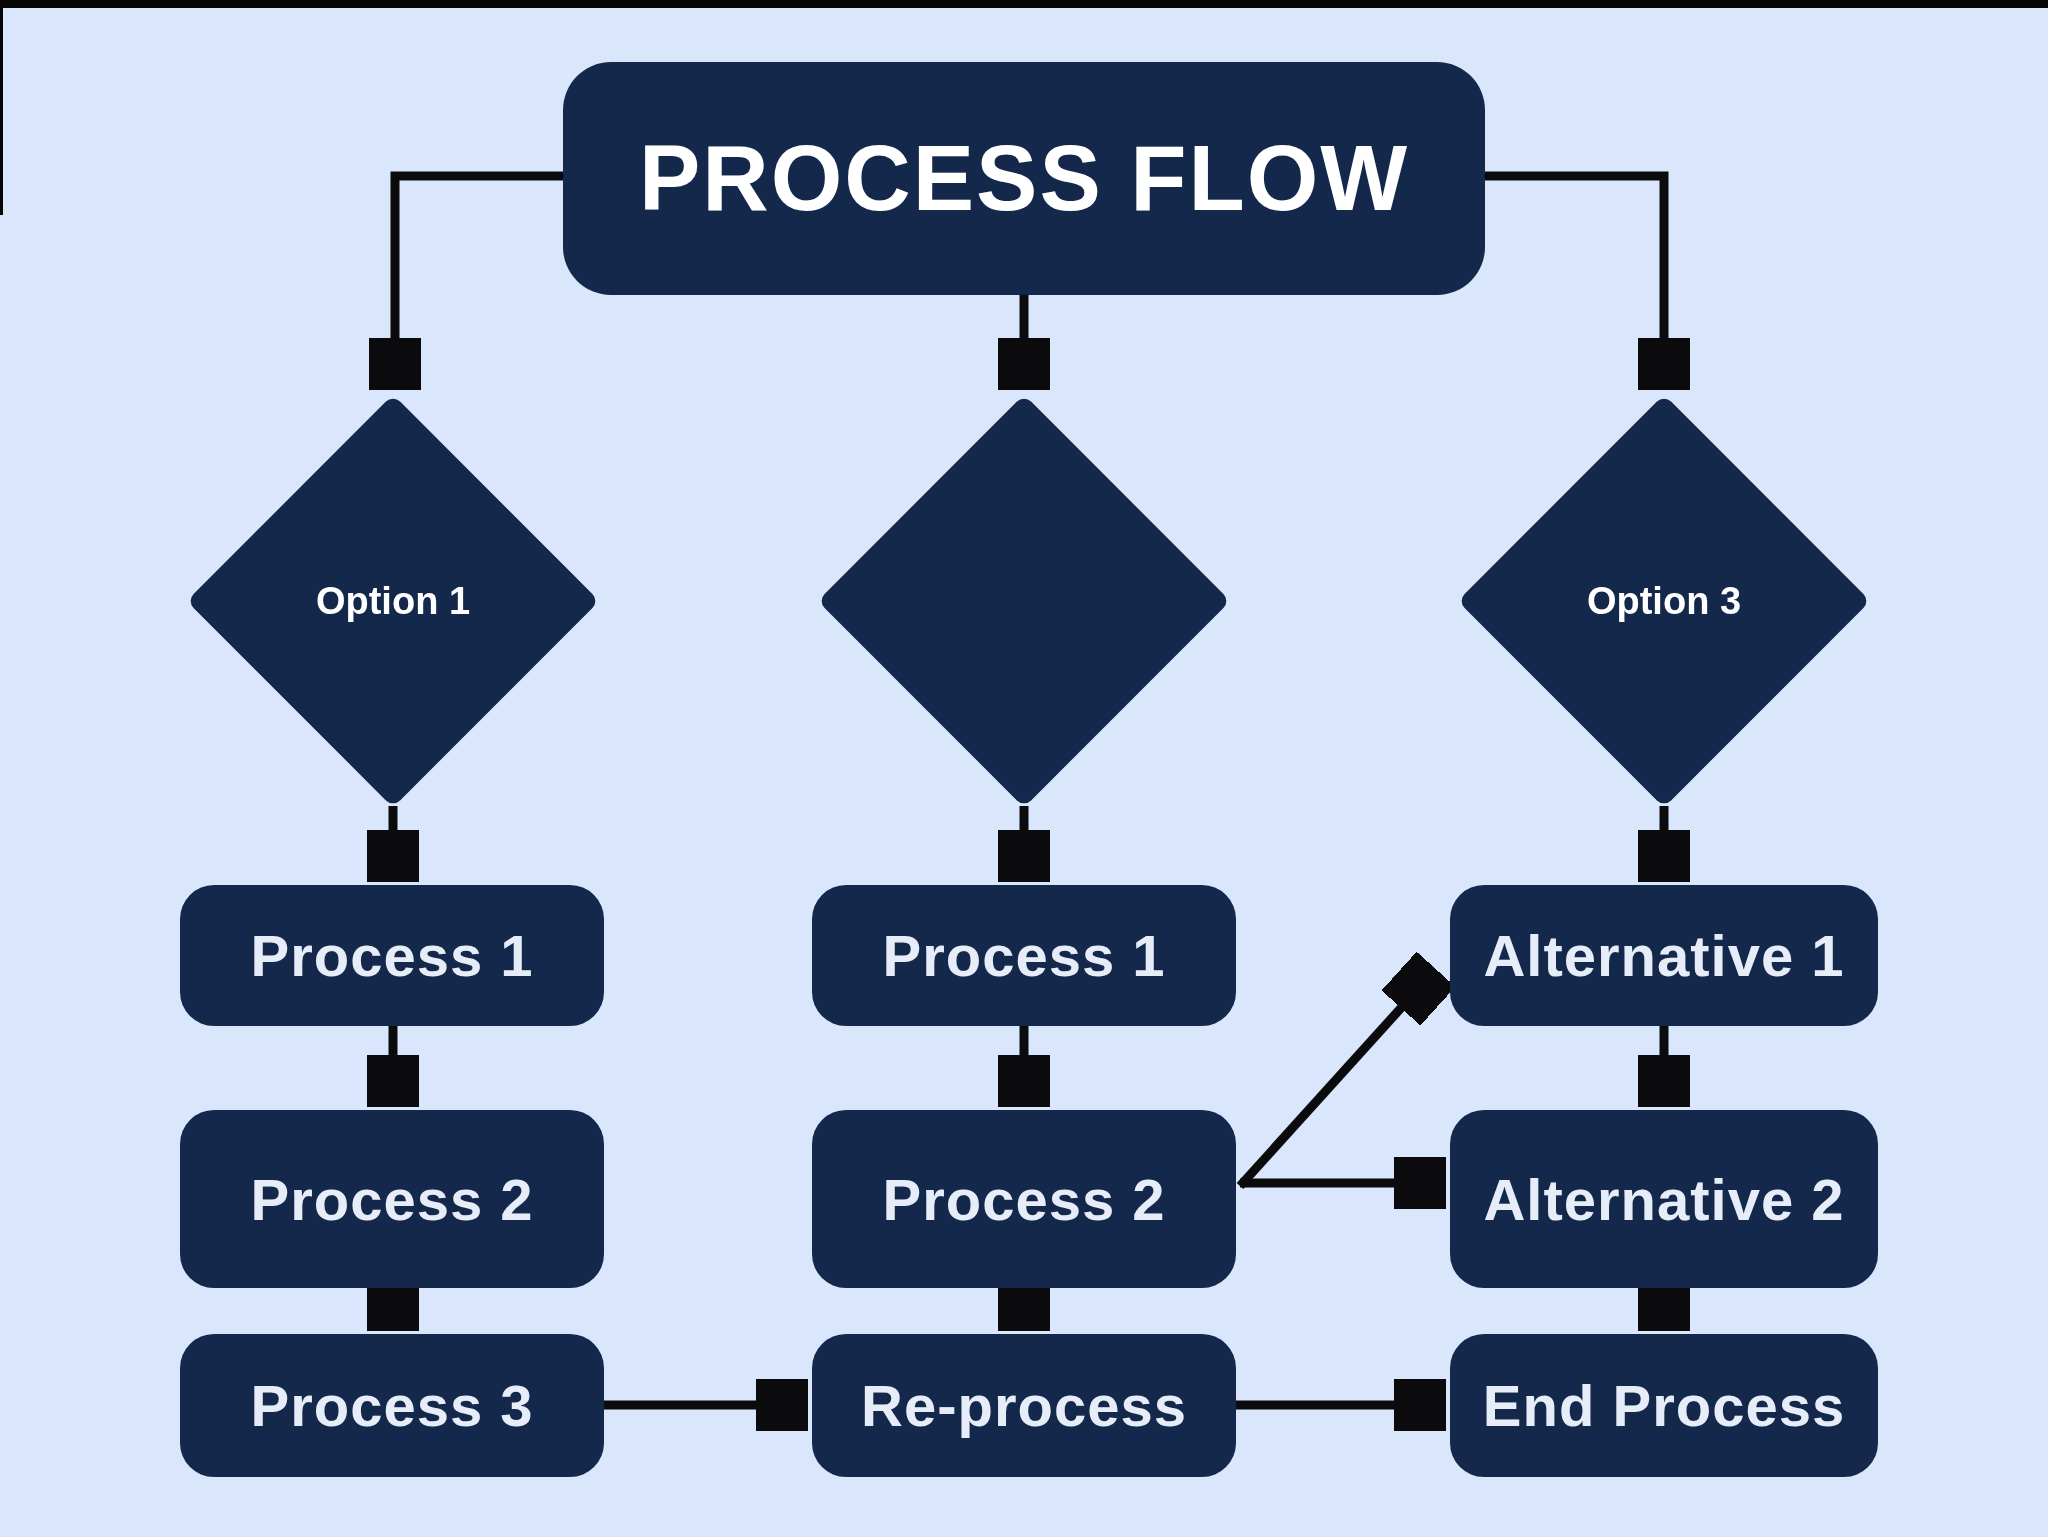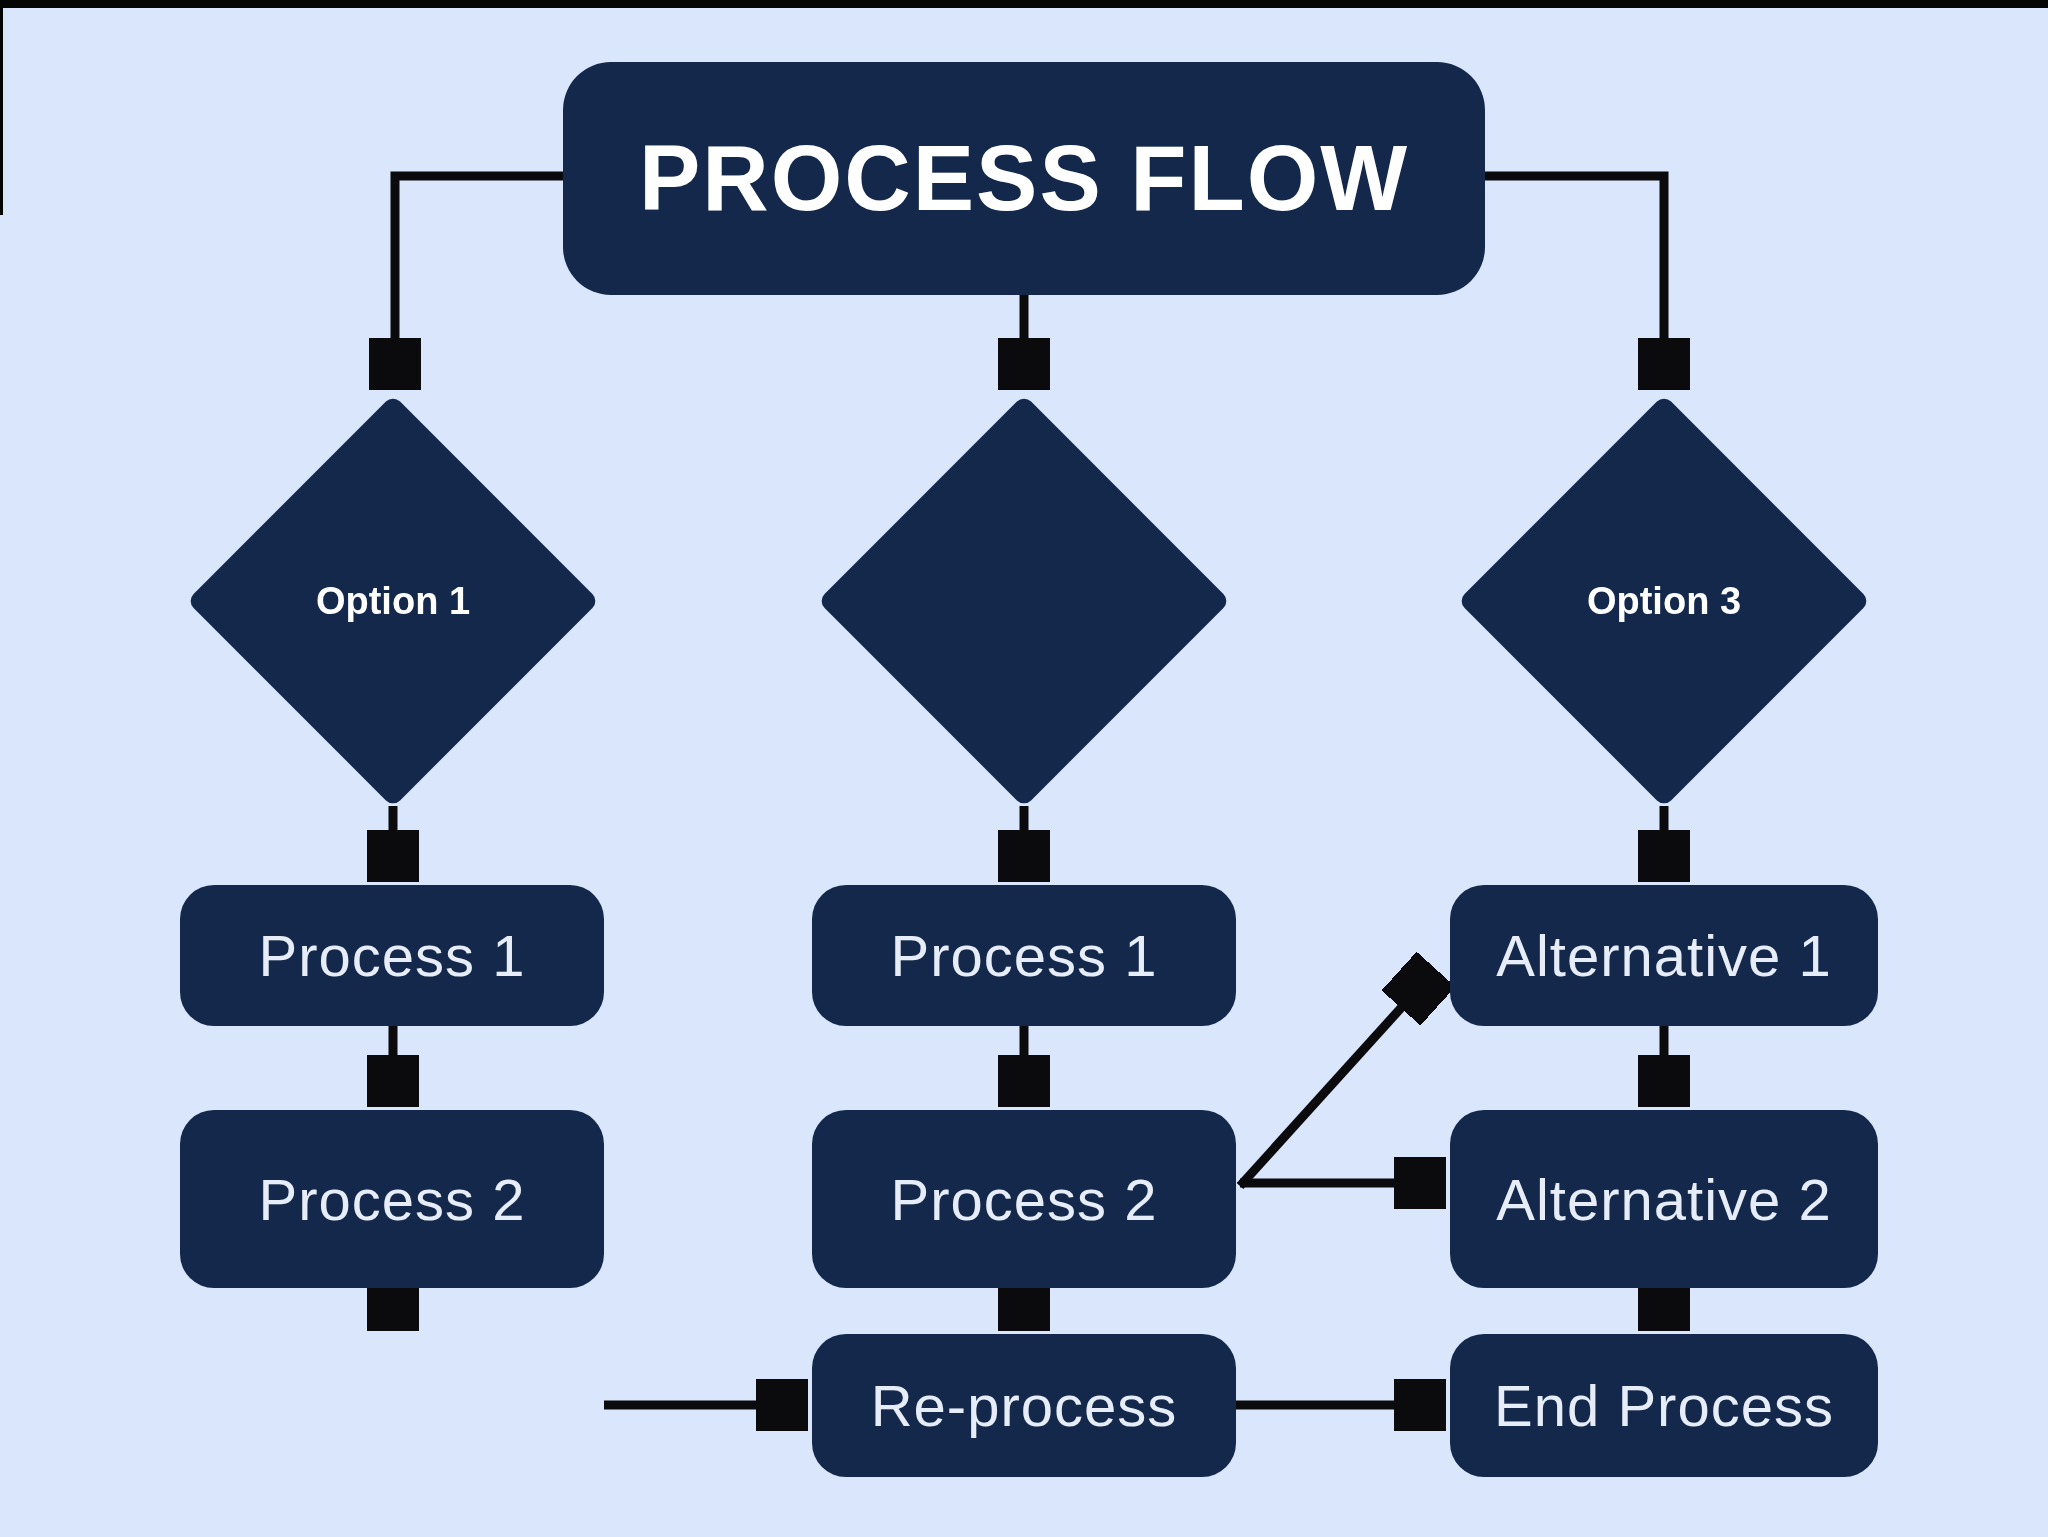--- a/index.html
+++ b/index.html
@@ -29,21 +29,21 @@
   .title-box {
     left: 563px; top: 62px; width: 922px; height: 233px; border-radius: 48px;
   }
   .title-box .label {
     color: var(--heading-text, #ffffff);
     font-size: 92px; font-weight: bold; letter-spacing: 2px; white-space: nowrap;
   }
   .step-box { border-radius: 34px; }
   .step-box .label {
     color: var(--node-text, #e7edf8);
-    font-size: 58px; font-weight: 400; letter-spacing: 1px; white-space: nowrap;
+    font-size: 58px; font-weight: 700; letter-spacing: 1px; white-space: nowrap;
   }
   .col-a { left: 180px;  width: 424px; }
   .col-b { left: 812px;  width: 424px; }
   .col-c { left: 1450px; width: 428px; }
   .row-1 { top: 885px;  height: 141px; }
   .row-2 { top: 1110px; height: 178px; }
   .row-3 { top: 1334px; height: 143px; }
 
   .diamond {
     position: absolute; width: 292px; height: 292px;
@@ -105,20 +105,23 @@
   <div class="diamond diamond-3"></div>
   <div class="diamond-label dl-1">Option 1</div>
   <div class="diamond-label dl-3">Option 3</div>
 
   <div class="node step-box col-a row-1">
     <span class="label">Process 1</span>
   </div>
   <div class="node step-box col-a row-2">
     <span class="label">Process 2</span>
   </div>
+  <div class="node step-box col-a row-3">
+    <span class="label">Process 3</span>
+  </div>
 
   <div class="node step-box col-b row-1">
     <span class="label">Process 1</span>
   </div>
   <div class="node step-box col-b row-2">
     <span class="label">Process 2</span>
   </div>
   <div class="node step-box col-b row-3">
     <span class="label">Re-process</span>
   </div>

